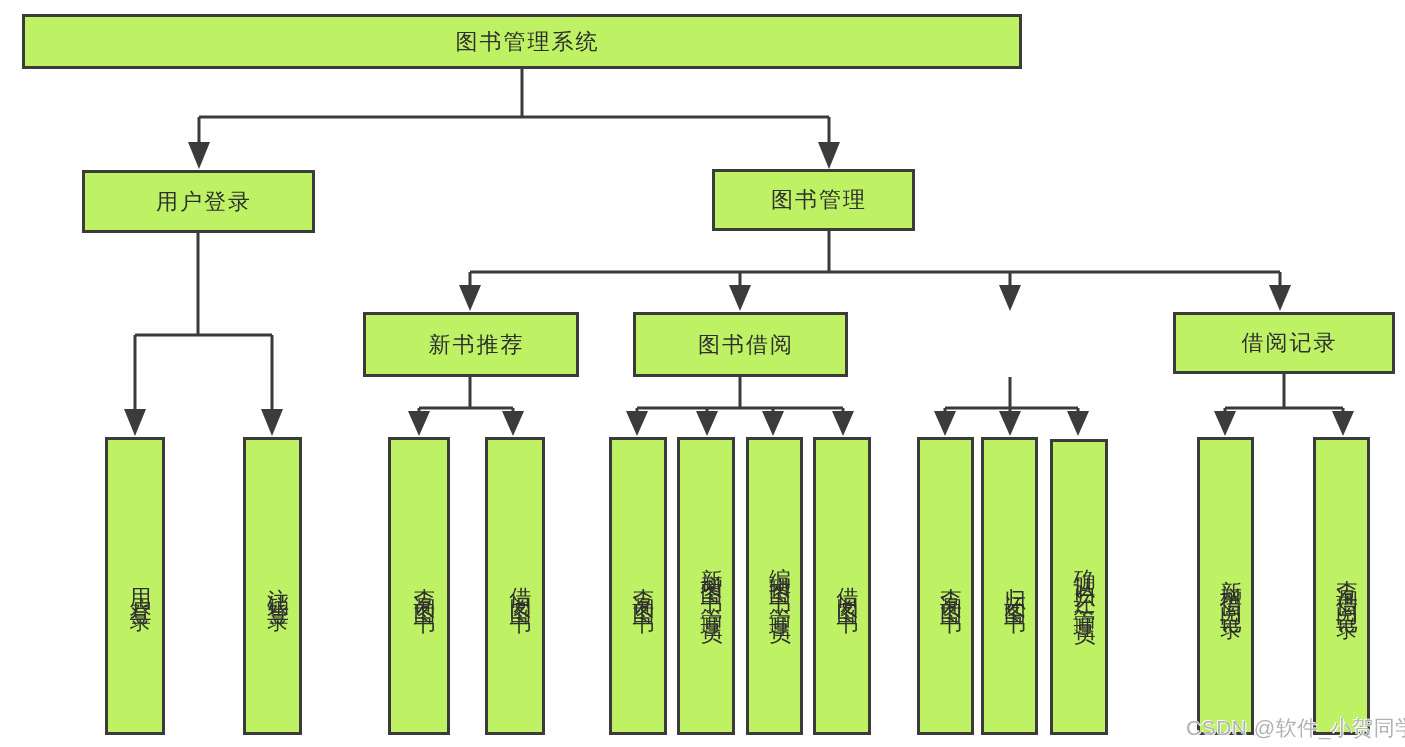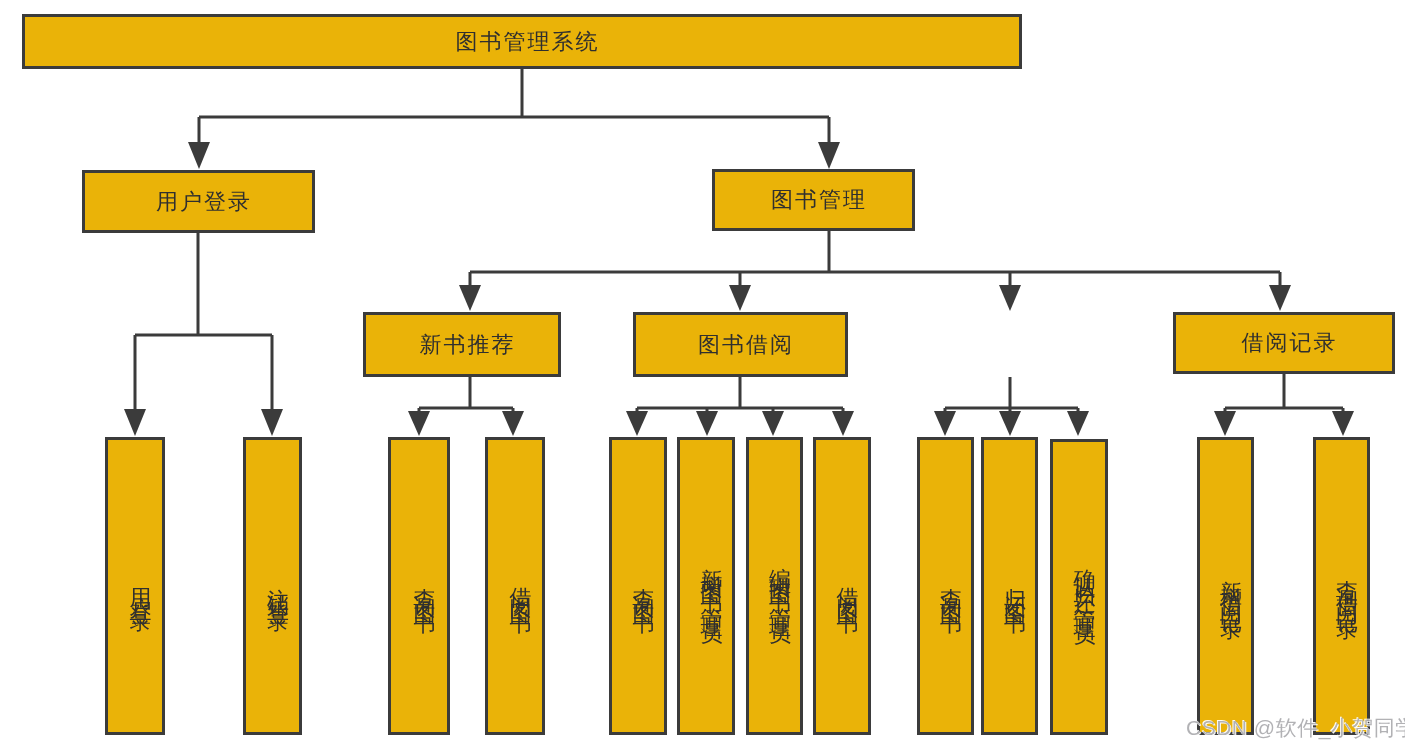--- a/index.html
+++ b/index.html
@@ -17,21 +17,21 @@
   }
   .connectors {
     position: absolute;
     left: 0;
     top: 0;
     z-index: 1;
   }
   .node {
     position: absolute;
     box-sizing: border-box;
-    background: #eab308;
+    background: #bef264;
     border: 3px solid #3b3b3b;
     display: flex;
     align-items: center;
     justify-content: center;
     color: #2f2f2f;
     z-index: 2;
     padding-left: 11px;
   }
   .node.h .label {
     font-size: 22px;
@@ -106,21 +106,21 @@
     <span class="label">图书管理系统</span>
   </div>
 
   <div class="node h" style="left:82px; top:170px; width:233px; height:63px;">
     <span class="label">用户登录</span>
   </div>
   <div class="node h" style="left:712px; top:169px; width:203px; height:62px;">
     <span class="label">图书管理</span>
   </div>
 
-  <div class="node h" style="left:363px; top:312px; width:198px; height:65px;">
+  <div class="node h" style="left:363px; top:312px; width:216px; height:65px;">
     <span class="label">新书推荐</span>
   </div>
   <div class="node h" style="left:633px; top:312px; width:215px; height:65px;">
     <span class="label">图书借阅</span>
   </div>
   <div class="node h" style="left:1173px; top:312px; width:222px; height:62px;">
     <span class="label">借阅记录</span>
   </div>
 
   <div class="node leaf" style="left:105px; top:437px; width:60px; height:298px;">

